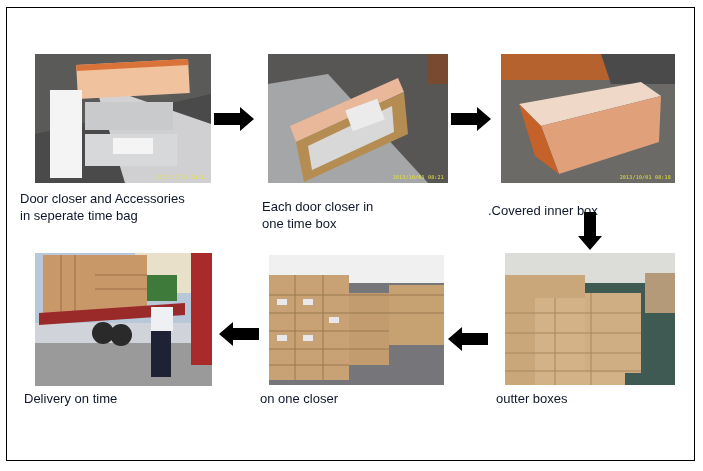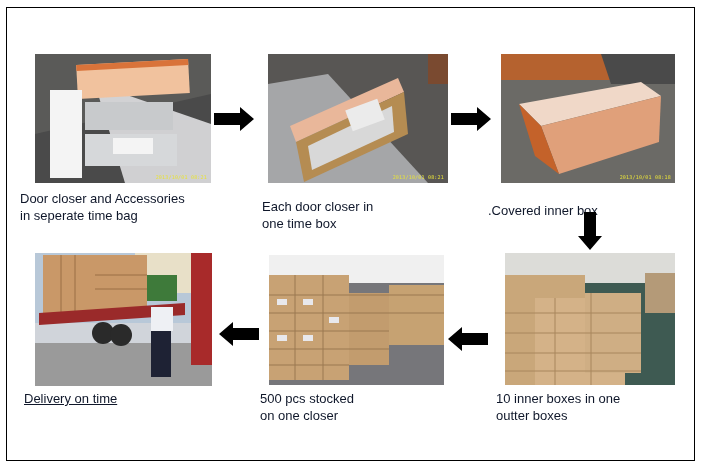--- a/index.html
+++ b/index.html
@@ -98,21 +98,20 @@
       <line x1="0" y1="60" x2="136" y2="60"></line>
         <line x1="0" y1="80" x2="136" y2="80"></line>
       <line x1="0" y1="100" x2="136" y2="100"></line>
         <line x1="0" y1="118" x2="136" y2="118"></line>
       <line x1="50" y1="45" x2="50" y2="132"></line>
         <line x1="86" y1="40" x2="86" y2="132"></line>
     </g>
   </svg>
 </div>
 <div class="caption" style="left:496px;top:390px;width:190px;">
-  <div>10 inner boxes in one</div>
   <div>outter boxes</div>
 </div>
 
 <div class="arrow" style="left:448px;top:327px;width:40px;height:24px;">
   <svg viewBox="0 0 40 24">
       <path d="M40 6 L14 6 L14 0 L0 12 L14 24 L14 18 L40 18 Z" fill="#000"></path>
     </svg>
 </div>
 
 <div class="photo" style="left:269px;top:255px;width:175px;height:130px;">
@@ -134,21 +133,20 @@
     <g fill="#e8e8ec">
       <rect x="8" y="44" width="10" height="6"></rect>
         <rect x="34" y="44" width="10" height="6"></rect>
       <rect x="8" y="80" width="10" height="6"></rect>
         <rect x="34" y="80" width="10" height="6"></rect>
       <rect x="60" y="62" width="10" height="6"></rect>
     </g>
   </svg>
 </div>
 <div class="caption" style="left:260px;top:390px;width:192px;">
-  <div>500 pcs stocked</div>
   <div>on one closer</div>
 </div>
 
 <div class="arrow" style="left:219px;top:322px;width:40px;height:24px;">
   <svg viewBox="0 0 40 24">
       <path d="M40 6 L14 6 L14 0 L0 12 L14 24 L14 18 L40 18 Z" fill="#000"></path>
     </svg>
 </div>
 
 <div class="photo" style="left:35px;top:253px;width:177px;height:133px;">
@@ -166,15 +164,15 @@
         <line x1="60" y1="36" x2="112" y2="36"></line>
     </g>
     <path d="M4 60 L150 50 L150 62 L4 72 Z" fill="#9a2a2a"></path>
     <rect x="156" y="0" width="21" height="112" fill="#a82a2a"></rect>
     <circle cx="68" cy="80" r="11" fill="#2a2a2a"></circle>
       <circle cx="86" cy="82" r="11" fill="#2a2a2a"></circle>
     <rect x="116" y="54" width="22" height="24" fill="#eef0f4"></rect>
     <rect x="116" y="78" width="20" height="46" fill="#1e2234"></rect>
   </svg>
 </div>
-<div class="caption" style="left:24px;top:390px;width:198px;text-decoration:underline;">
+<div class="caption" style="left:24px;top:390px;width:198px;">
   <div>Delivery on time</div>
 </div>
 
 </body></html>

